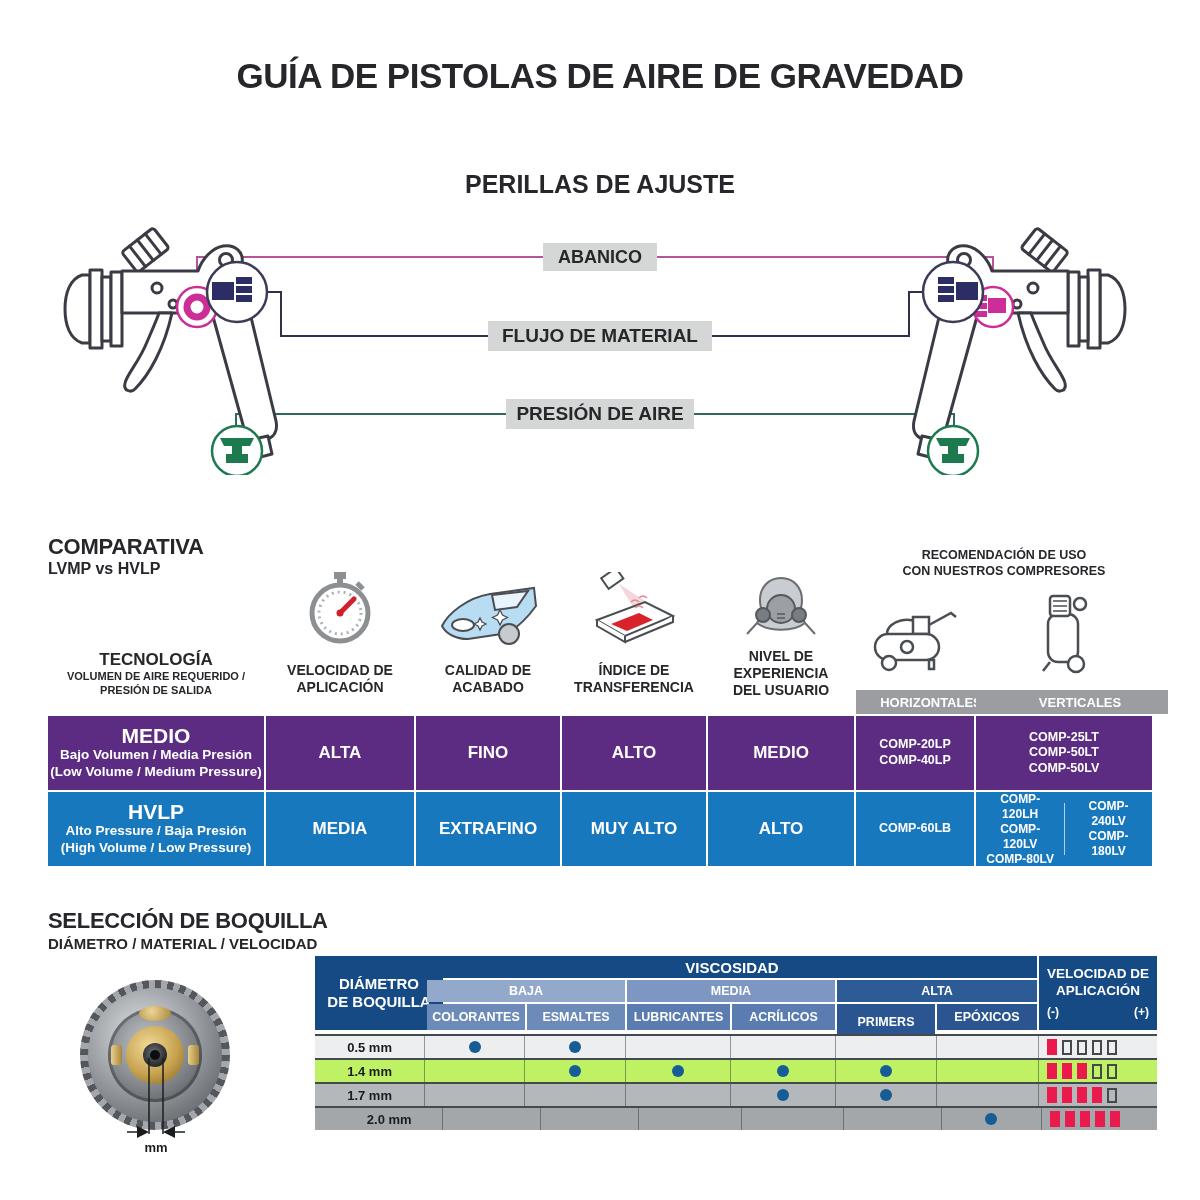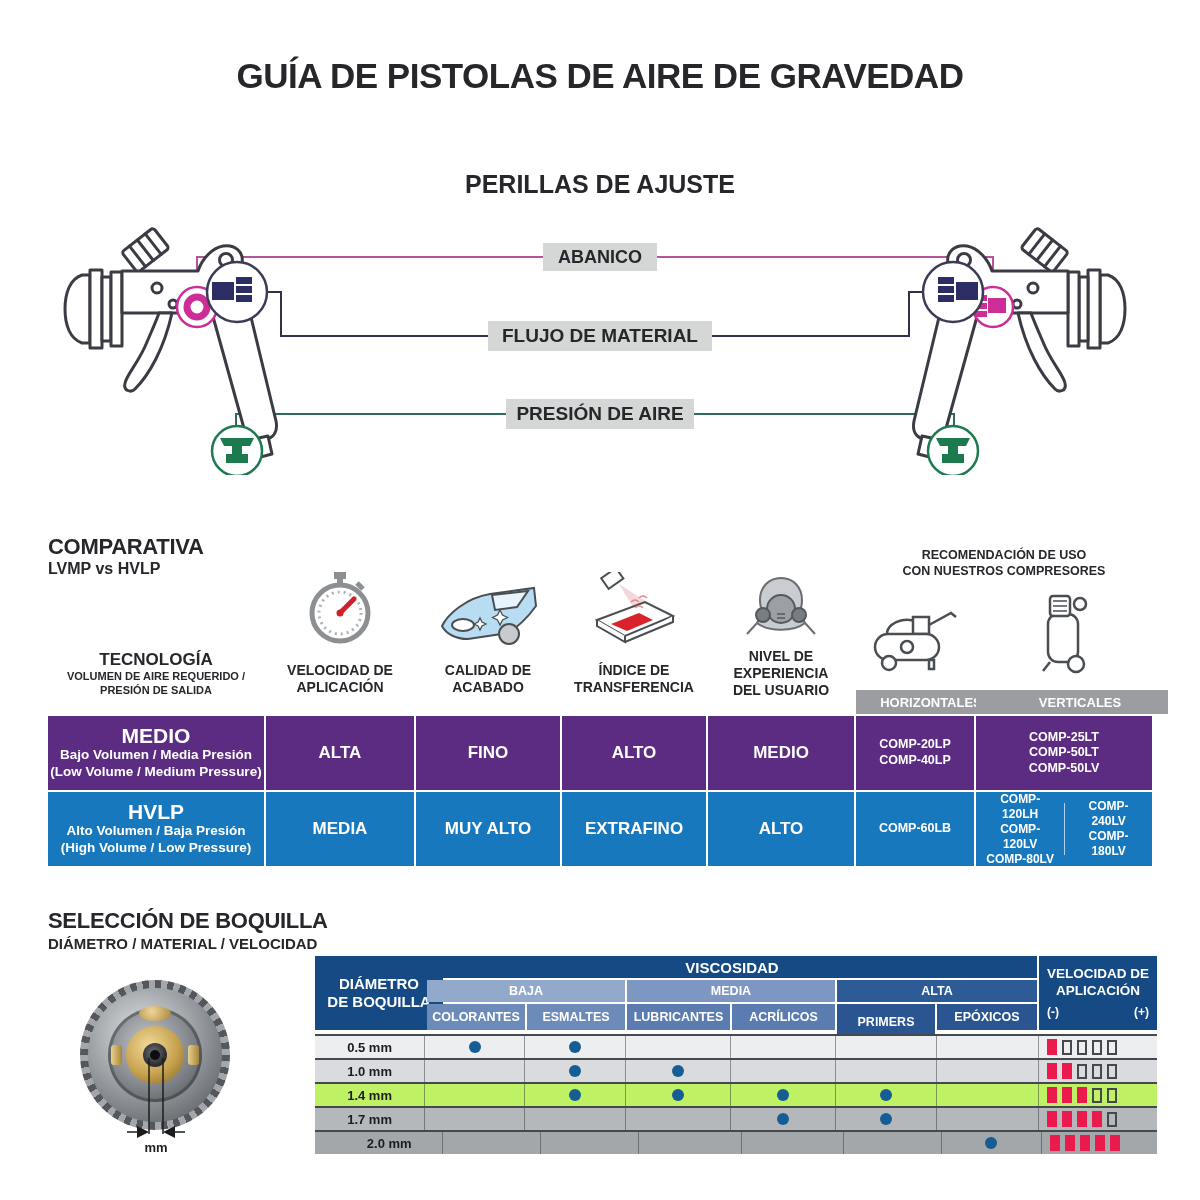--- a/index.html
+++ b/index.html
@@ -240,26 +240,26 @@
     <div class="comp-cell comp-val" style="background: rgb(91, 44, 130);">ALTO</div>
     <div class="comp-cell comp-val" style="background: rgb(91, 44, 130);">MEDIO</div>
     <div class="comp-cell comp-list ml" style="background: rgb(91, 44, 130);">COMP-20LP
 COMP-40LP</div>
     <div class="comp-cell comp-list ml" style="background: rgb(91, 44, 130);">COMP-25LT
 COMP-50LT
 COMP-50LV</div>
 
     <div class="comp-cell" style="background: rgb(24, 120, 189);">
       <div class="comp-name">HVLP</div>
-      <div class="comp-desc">Alto Volumen / Baja Presión</div>
+      <div class="comp-desc">Alto Pressure / Baja Presión</div>
       <div class="comp-desc">(High Volume / Low Pressure)</div>
     </div>
     <div class="comp-cell comp-val" style="background: rgb(24, 120, 189);">MEDIA</div>
+    <div class="comp-cell comp-val" style="background: rgb(24, 120, 189);">EXTRAFINO</div>
     <div class="comp-cell comp-val" style="background: rgb(24, 120, 189);">MUY ALTO</div>
-    <div class="comp-cell comp-val" style="background: rgb(24, 120, 189);">EXTRAFINO</div>
     <div class="comp-cell comp-val" style="background: rgb(24, 120, 189);">ALTO</div>
     <div class="comp-cell comp-list ml" style="background: rgb(24, 120, 189);">COMP-60LB</div>
     <div class="comp-cell vert-split" style="background: rgb(24, 120, 189);">
       <div class="comp-list ml">COMP-120LH
 COMP-120LV
 COMP-80LV</div>
       <div class="vdiv"></div>
       <div class="comp-list ml">COMP-240LV
 COMP-180LV</div>
     </div>
@@ -328,40 +328,20 @@
         <div class="boq-cell dotcell" style="width: 100px;"></div>
         <div class="boq-cell dotcell" style="width: 102px;"></div>
         <div class="boq-cell velcell" style="width: 120px;">
           <span class="bar filled" style="background: rgb(234, 26, 76);"></span>
           <span class="bar"></span>
           <span class="bar"></span>
           <span class="bar"></span>
           <span class="bar"></span>
         </div>
       </div>
-      <div class="boq-row" style="background: rgb(217, 219, 222);">
-        <div class="boq-cell diam" style="width: 110px;">1.0 mm</div>
-        <div class="boq-cell dotcell" style="width: 100px;"></div>
-        <div class="boq-cell dotcell" style="width: 100px;">
-          <span class="dot" style="background: rgb(21, 93, 148);"></span>
-        </div>
-        <div class="boq-cell dotcell" style="width: 105px;">
-          <span class="dot" style="background: rgb(21, 93, 148);"></span>
-        </div>
-        <div class="boq-cell dotcell" style="width: 105px;"></div>
-        <div class="boq-cell dotcell" style="width: 100px;"></div>
-        <div class="boq-cell dotcell" style="width: 102px;"></div>
-        <div class="boq-cell velcell" style="width: 120px;">
-          <span class="bar filled" style="background: rgb(234, 26, 76);"></span>
-          <span class="bar filled" style="background: rgb(234, 26, 76);"></span>
-          <span class="bar"></span>
-          <span class="bar"></span>
-          <span class="bar"></span>
-        </div>
-      </div>
       <div class="boq-row" style="background: #bef264;">
         <div class="boq-cell diam" style="width: 110px;">1.4 mm</div>
         <div class="boq-cell dotcell" style="width: 100px;"></div>
         <div class="boq-cell dotcell" style="width: 100px;">
           <span class="dot" style="background: rgb(21, 93, 148);"></span>
         </div>
         <div class="boq-cell dotcell" style="width: 105px;">
           <span class="dot" style="background: rgb(21, 93, 148);"></span>
         </div>
         <div class="boq-cell dotcell" style="width: 105px;">

